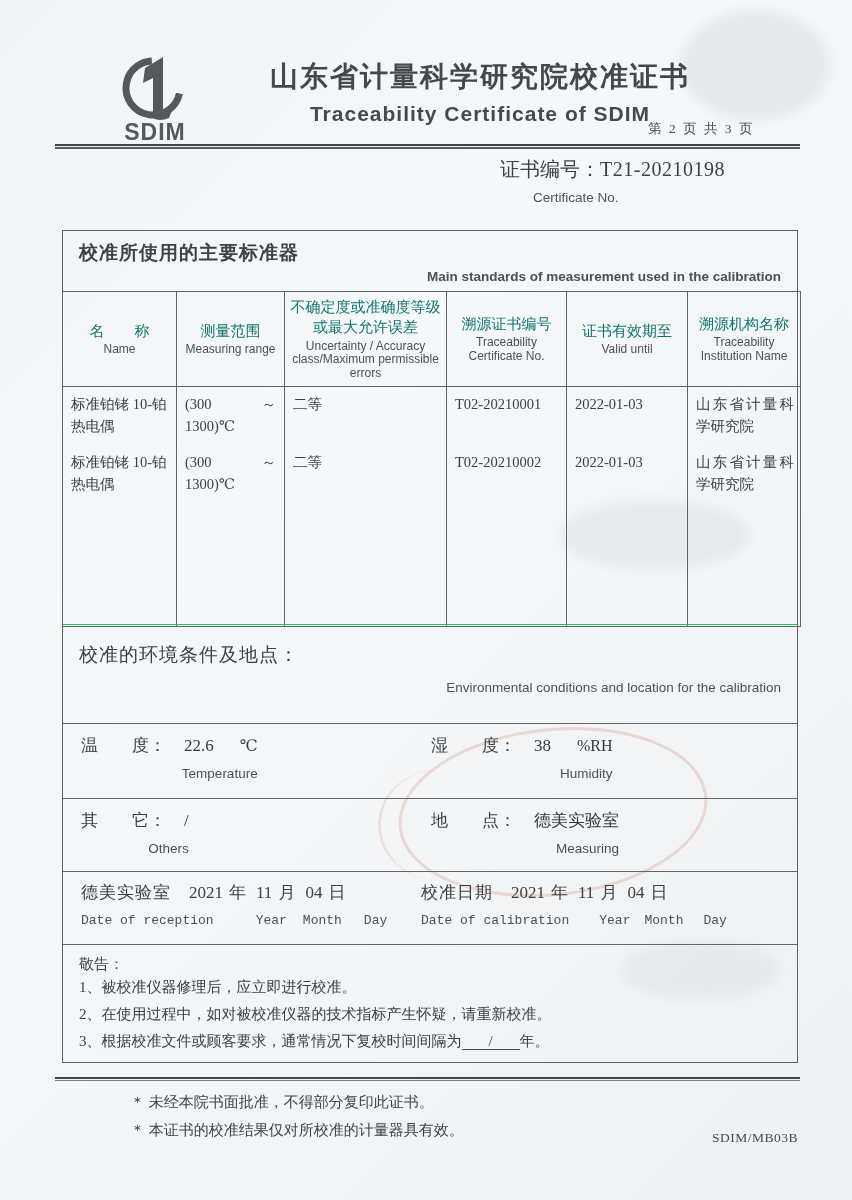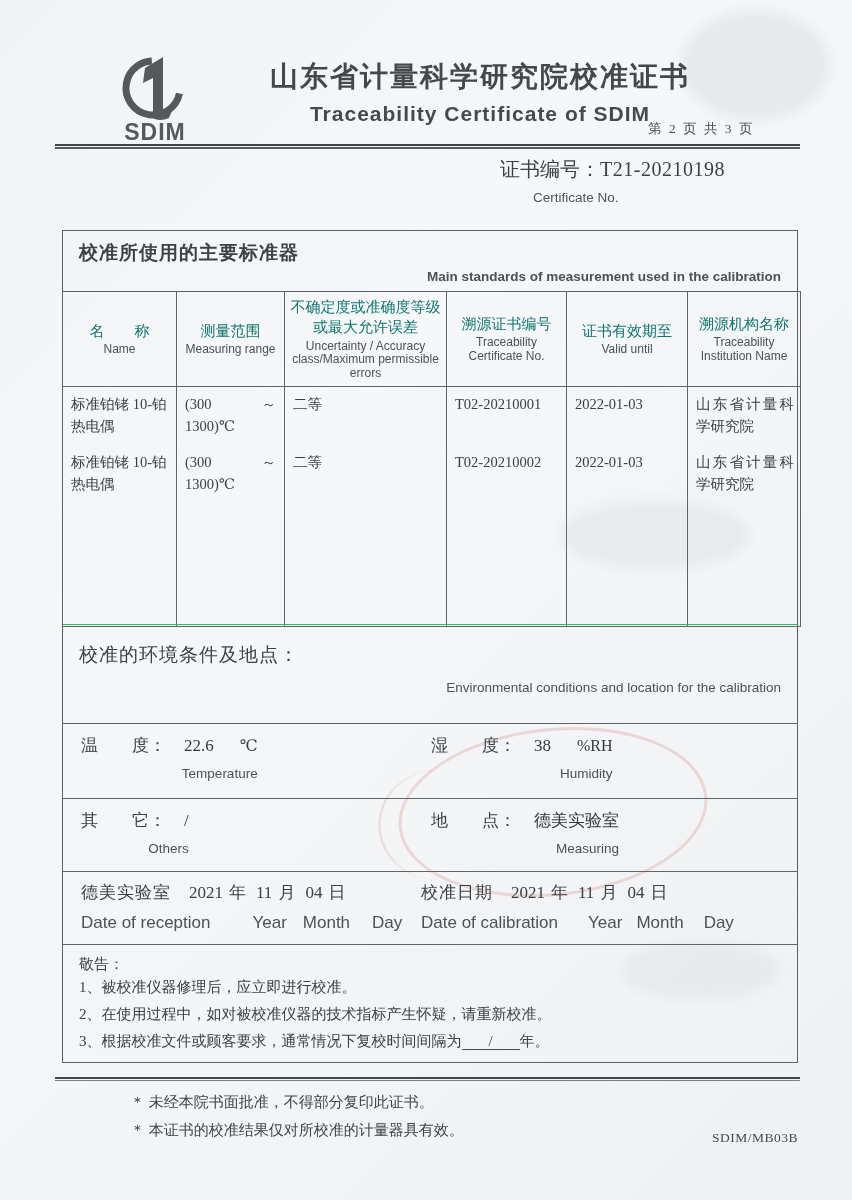--- a/index.html
+++ b/index.html
@@ -75,21 +75,21 @@
   .field .unit { font-size:16px; margin-left:22px; }
   .field .en { display:block; font-size:13.5px; color:#4c5156; margin-top:9px; }
   .f-left  { left:18px; }
   .f-right { left:368px; }
 
   .datefield { position:absolute; top:9px; }
   .datefield .cn-line { font-size:17px; color:#3c4146; display:flex; align-items:baseline; }
   .datefield .lab { letter-spacing:1px; margin-right:18px; }
   .datefield .dval { font-family:"Liberation Serif",serif; }
   .datefield .dunit { margin:0 10px 0 6px; }
-  .datefield .en-line { display:flex; font-size:17px; color:#4c5156; margin-top:9px; }
+  .datefield .en-line { display:flex; font-size:13px; color:#4c5156; margin-top:9px;font-family:Liberation Mono, monospace; }
   .d-left { left:18px; } .d-right { left:358px; }
 
   .notice-title { font-size:15px; color:#3c4146; }
   .notice-item { font-size:15px; color:#3c4146; line-height:27px; }
   .blank-slash {
     display:inline-block; width:58px; text-align:center;
     border-bottom:1px solid #4a4e52; line-height:16px;
   }
 
   

